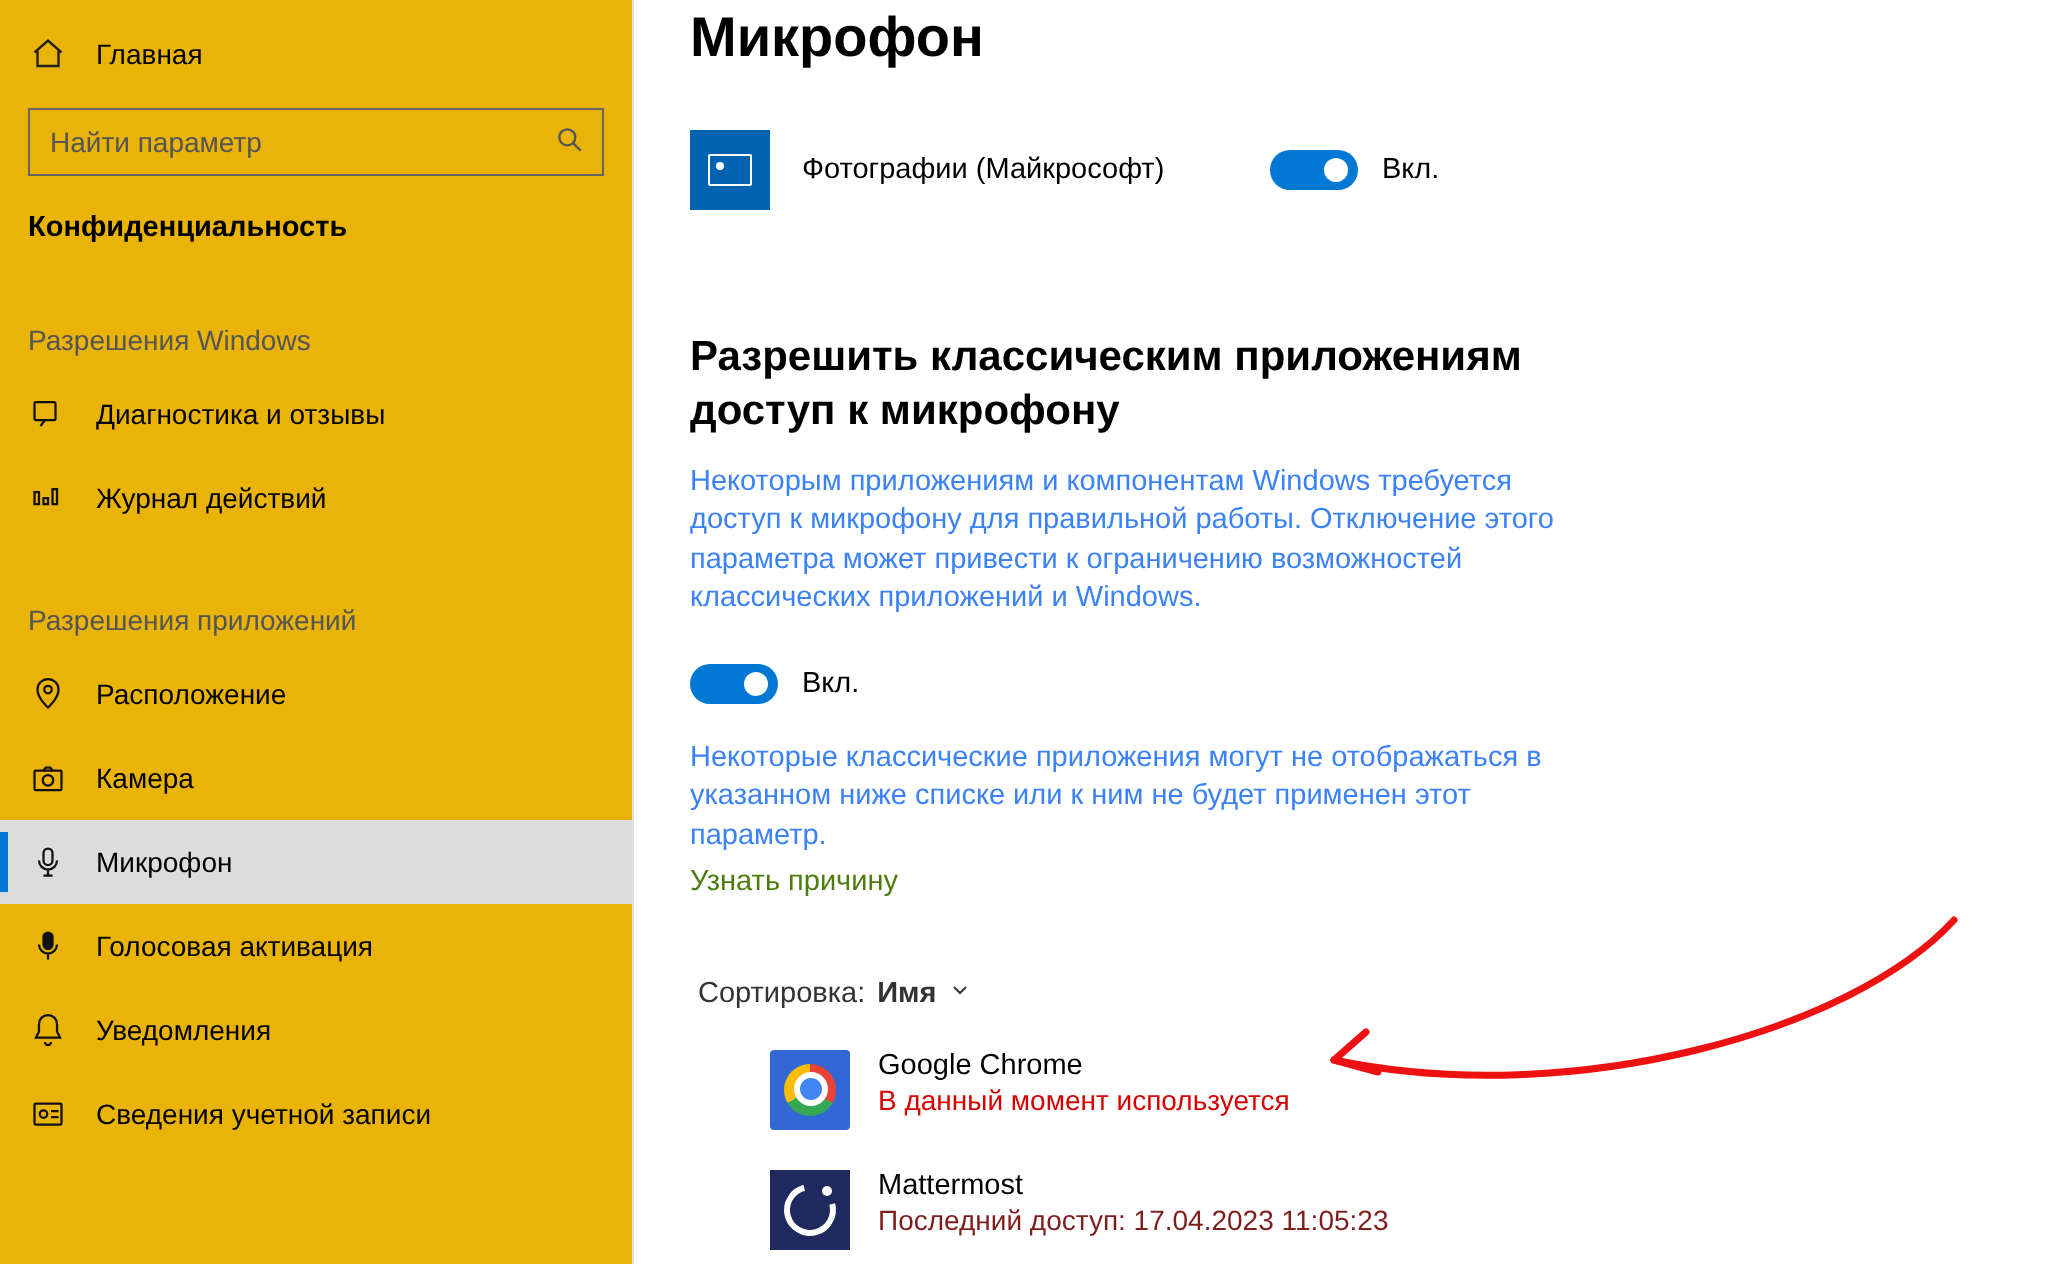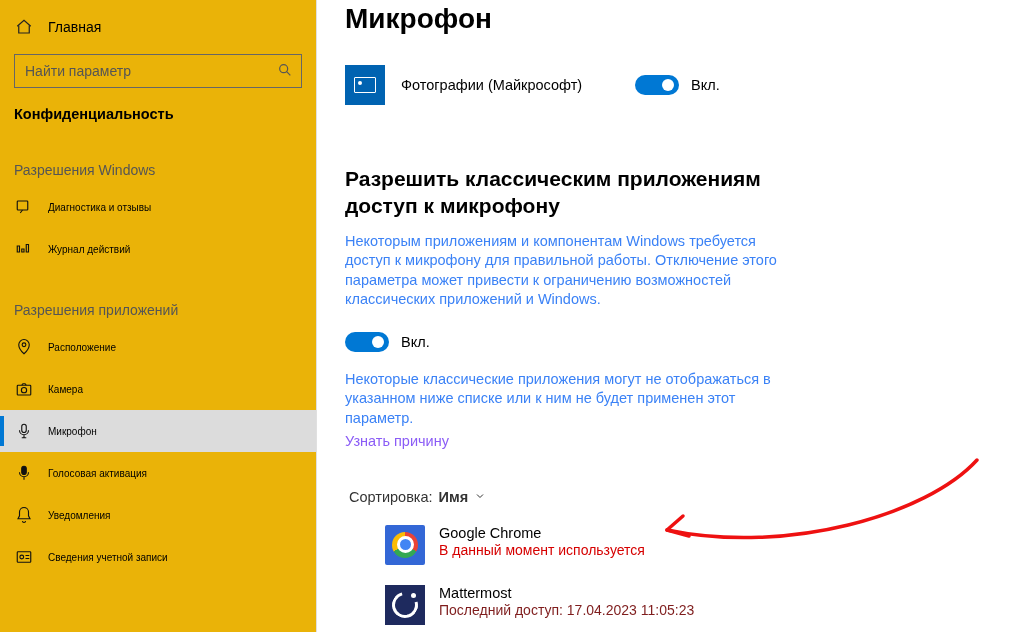--- a/index.html
+++ b/index.html
@@ -60,21 +60,21 @@
   font-size: 14px;
 }
 .nav-item {
   display: flex;
   align-items: center;
   padding: 12px 14px;
   cursor: pointer;
   position: relative;
 }
 .nav-item .icon { width: 20px; display:flex; justify-content:center; color:#111; }
-.nav-item .label { margin-left: 14px; font-size: 10px; }
+.nav-item .label { margin-left: 14px; font-size: 14px; }
 .nav-item.selected { background: #dcdcdc; }
 .nav-item.selected::before {
   content:"";
   position:absolute;
   left:0; top:6px; bottom:6px;
   width:4px;
   background:#0078d4;
 }
 .main {
   flex:1;
@@ -123,21 +123,21 @@
   line-height: 1.3;
 }
 .body-text {
   font-size: 14.5px;
   color:#3b82f6;
   max-width: 450px;
   line-height: 1.35;
 }
 .toggle-block { display:flex; align-items:center; margin-top:22px; }
 .body-text.after-toggle { margin-top: 18px; }
-.link { color:#8b5cf6; cursor:pointer; font-size:14.5px; display:inline-block; margin-top:4px; }
+.link { color:#4d7c0f; cursor:pointer; font-size:14.5px; display:inline-block; margin-top:4px; }
 .sort-row {
   margin-top: 40px;
   margin-left: 4px;
   display:flex;
   align-items:center;
   font-size:14.5px;
   color:#333;
 }
 .sort-row .value { font-weight:600; margin-left: 6px; }
 .sort-row .chev { margin-left:6px; }

